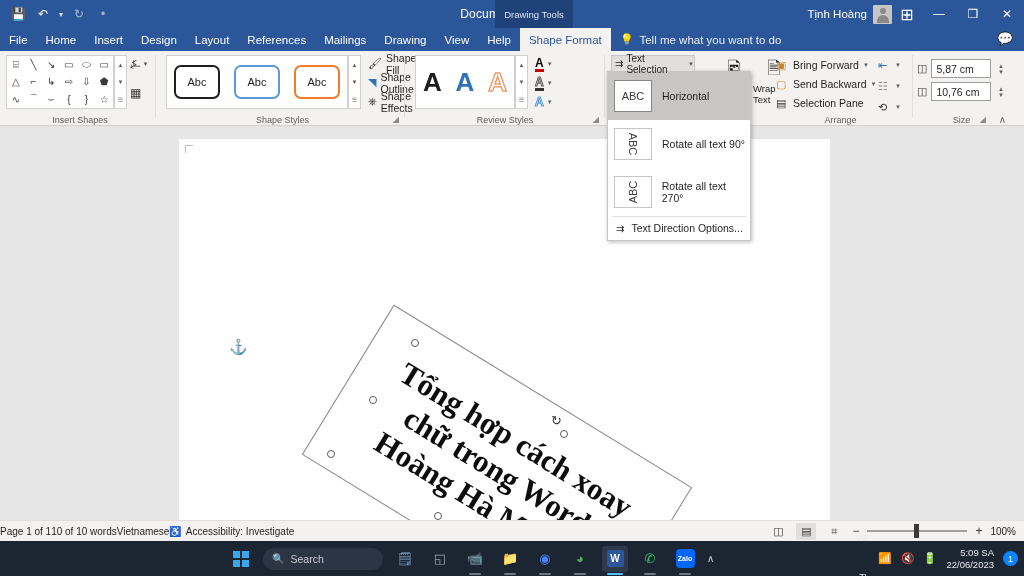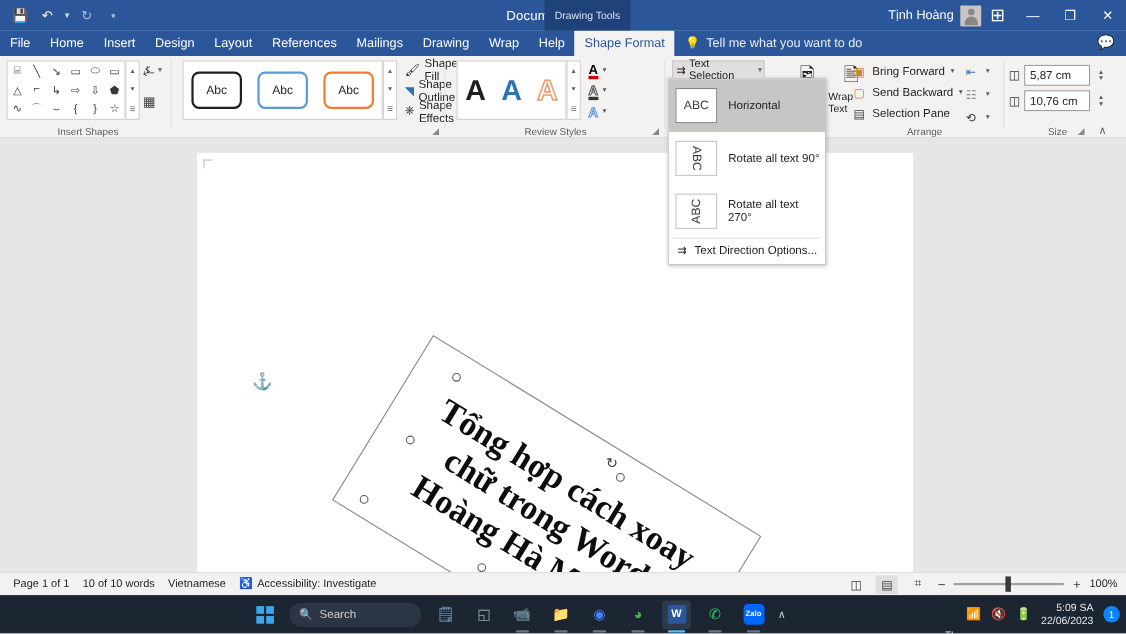--- a/index.html
+++ b/index.html
@@ -158,21 +158,21 @@
     color: #0d0d0d; line-height: 1.16; text-align: center; white-space: nowrap;
   }
   .hnd { position: absolute; width: 8px; height: 8px; border-radius: 50%; background: #fff;
          border: 1px solid #5a5a5a; }
   .rot-hnd { position: absolute; font-size: 13px; color: #3b3a39; }
 
   
   .statusbar { position: absolute; top: 520px; left: 0; width: 1024px; height: 21px;
                background: #f3f2f1; border-top: 1px solid #e1dfdd;
                display: flex; align-items: center; font-size: 10px; color: #201f1e; }
-  .sb-item { margin-left: 12px; display: flex; align-items: center; gap: 4px; white-space: nowrap; }
+  .sb-item { display: flex; align-items: center; gap: 4px; white-space: nowrap; }
   .sb-right { position: absolute; right: 8px; display: flex; align-items: center; gap: 8px; }
   .view-btn { width: 20px; height: 17px; display: flex; align-items: center; justify-content: center; font-size: 11px; color: #3b3a39; }
   .view-btn.active { background: #e1dfdd; }
   .zoom-track { width: 100px; height: 2px; background: #a19f9d; position: relative; }
   .zoom-thumb { position: absolute; left: 47px; top: -6px; width: 5px; height: 14px; background: #3b3a39; }
 
   
   .taskbar { position: absolute; top: 541px; left: 0; width: 1024px; height: 35px; background: #1c2633; }
   .tb-center { position: absolute; left: 228px; top: 0; height: 35px; display: flex; align-items: center; gap: 9px; }
   .start-btn { width: 26px; height: 26px; display: flex; align-items: center; justify-content: center; }
@@ -224,21 +224,21 @@
 
   <div class="tabstrip">
     <div class="tab">File</div>
     <div class="tab">Home</div>
     <div class="tab">Insert</div>
     <div class="tab">Design</div>
     <div class="tab">Layout</div>
     <div class="tab">References</div>
     <div class="tab">Mailings</div>
     <div class="tab">Drawing</div>
-    <div class="tab">Wrap</div>
+    <div class="tab">View</div>
     <div class="tab">Help</div>
     <div class="tab active">Shape Format</div>
     <div class="tellme">
       <span class="bulb">💡</span>
       <span>Tell me what you want to do</span>
     </div>
     <div class="comment-ico">💬</div>
   </div>
 
   <div class="ribbon">
@@ -301,20 +301,21 @@
           <span class="fill-ico" style="font-size:11px;color:#2e74b5;">◥</span>
           <span>Shape Outline</span>
           <span class="tiny-caret">▼</span>
         </div>
         <div class="fill-row">
           <span class="fill-ico" style="font-size:11px;">⎈</span>
           <span>Shape Effects</span>
           <span class="tiny-caret">▼</span>
         </div>
       </div>
+      <div class="rgroup-label">Shape Styles</div>
       <div class="dlg-launch" style="right:6px;">◢</div>
       <div class="rgroup-sep" style="right:0;"></div>
     </div>
 
     <div class="rgroup" style="left:405px; width:200px;">
       <div class="wa-box" style="left:10px;">
         <span class="wa-A wa-1">A</span>
         <span class="wa-A wa-2">A</span>
         <span class="wa-A wa-3">A</span>
       </div>

